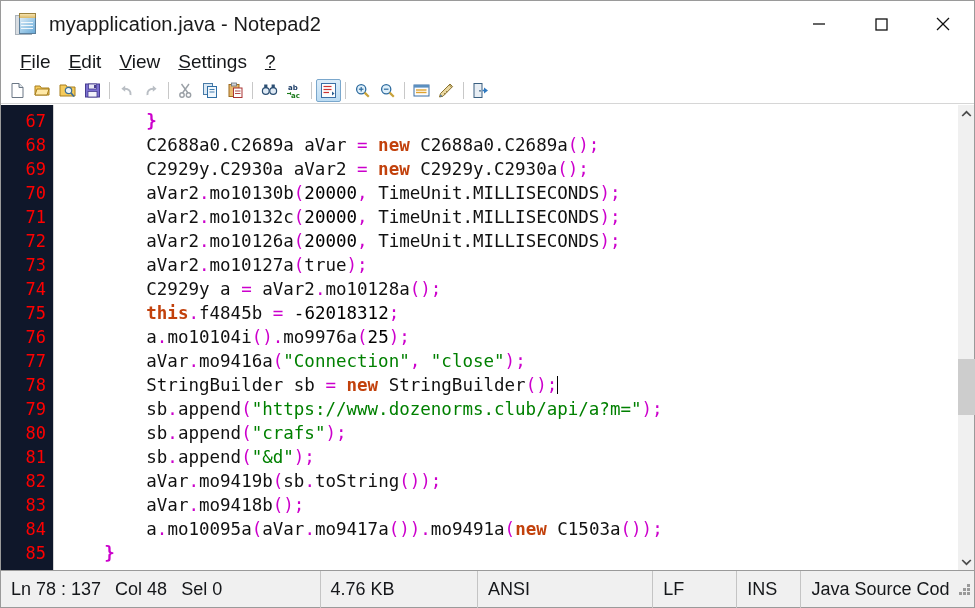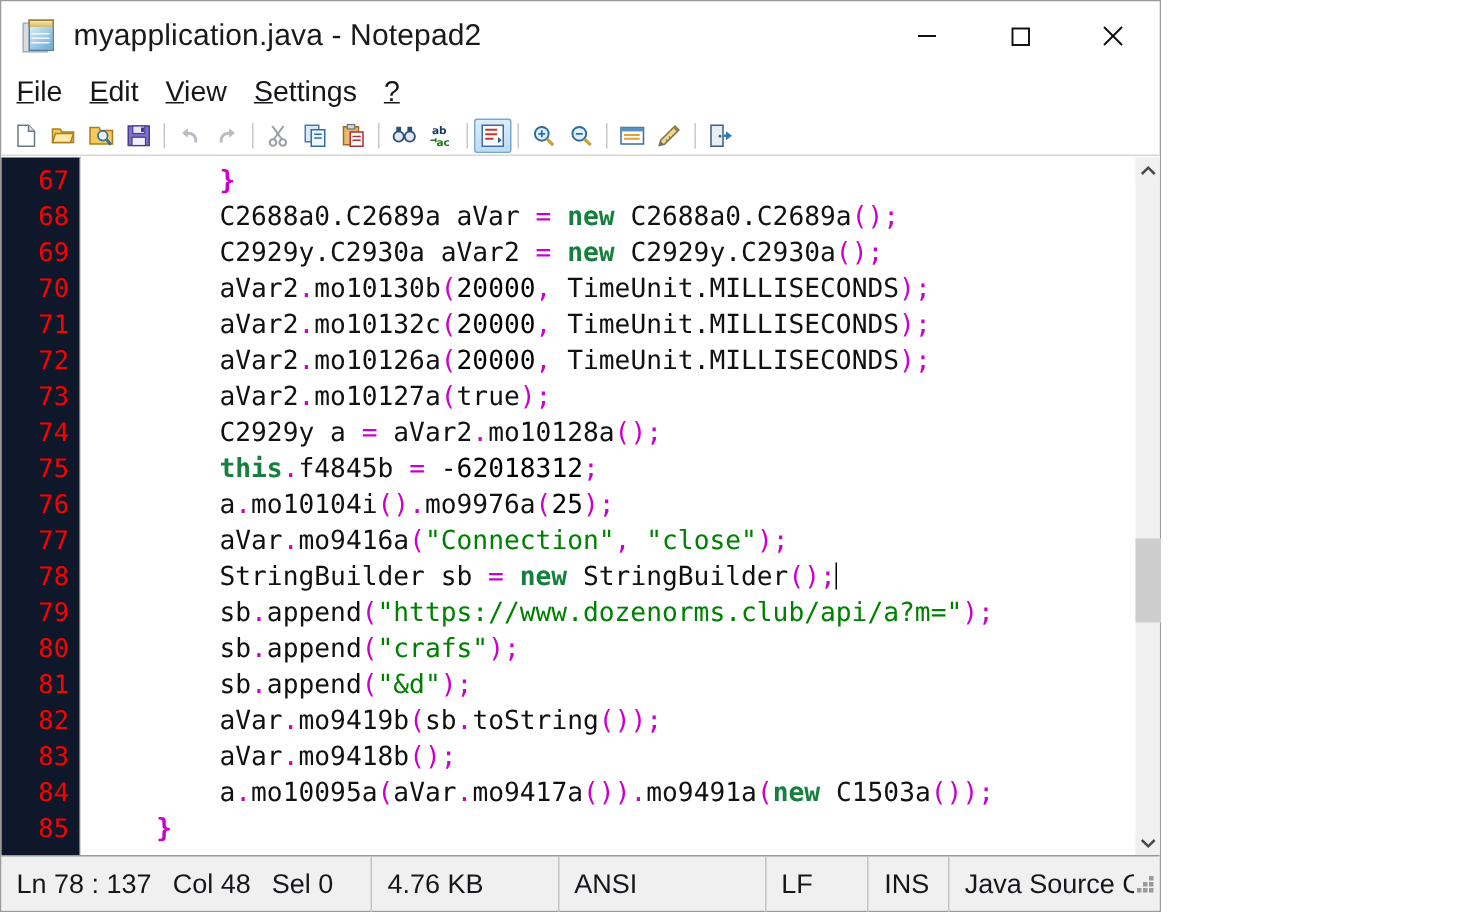--- a/index.html
+++ b/index.html
@@ -3,21 +3,21 @@
 <meta charset="utf-8">
 <style>
   * { box-sizing: border-box; margin: 0; padding: 0; }
   html, body {
     width: 975px; height: 608px;
     overflow: hidden;
     background: #ffffff;
     font-family: "Liberation Sans", sans-serif;
   }
   #app {
-    width: 774px; height: 608px;
+    width: 975px; height: 608px;
     display: flex; flex-direction: column;
     background: #ffffff;
     border: 1px solid #9a9a9a;
     justify-content: space-between;
   }
 
   
   .titlebar {
     height: 46px; flex: 0 0 46px;
     display: flex; align-items: center;
@@ -58,21 +58,21 @@
     width: 62px; height: 44px;
     display: flex; align-items: center; justify-content: center;
     flex: 0 0 62px;
   }
   .winbtn svg { display: block; }
 
   
   .menubar {
     height: 30px; flex: 0 0 30px;
     display: flex; align-items: center;
-    padding-left: 1px; background: #ffffff;
+    padding-left: 10px; background: #ffffff;
   }
   .menu-item {
     font-size: 19px; color: #15171a;
     padding: 0 9px; white-space: nowrap;
     line-height: 24px;
   }
   .menu-item .mn { text-decoration: underline; }
 
   
   .toolbar {
@@ -120,21 +120,21 @@
     position: relative; overflow: hidden;
     background: #ffffff; padding-top: 4px;
   }
   .code-line {
     height: 24px; line-height: 24px;
     font-family: "DejaVu Sans Mono", monospace;
     font-size: 17.5px; white-space: pre;
     padding-left: 8px; color: #111111;
   }
   .tok-id   { color: #111111; }
-  .tok-kw   { color: #15803d; font-weight: bold; }
+  .tok-kw   { color: #c2410c; font-weight: bold; }
   .tok-num  { color: #000000; }
   .tok-str  { color: #008000; }
   .tok-op   { color: #cc00cc; }
   .tok-eq   { color: #cc00cc; }
   .tok-brace{ color: #cc00cc; font-weight: bold; }
   .caret {
     display: inline-block; width: 1px; height: 18px;
     background: #000; vertical-align: -3px; margin-left: 0px;
   }
 

